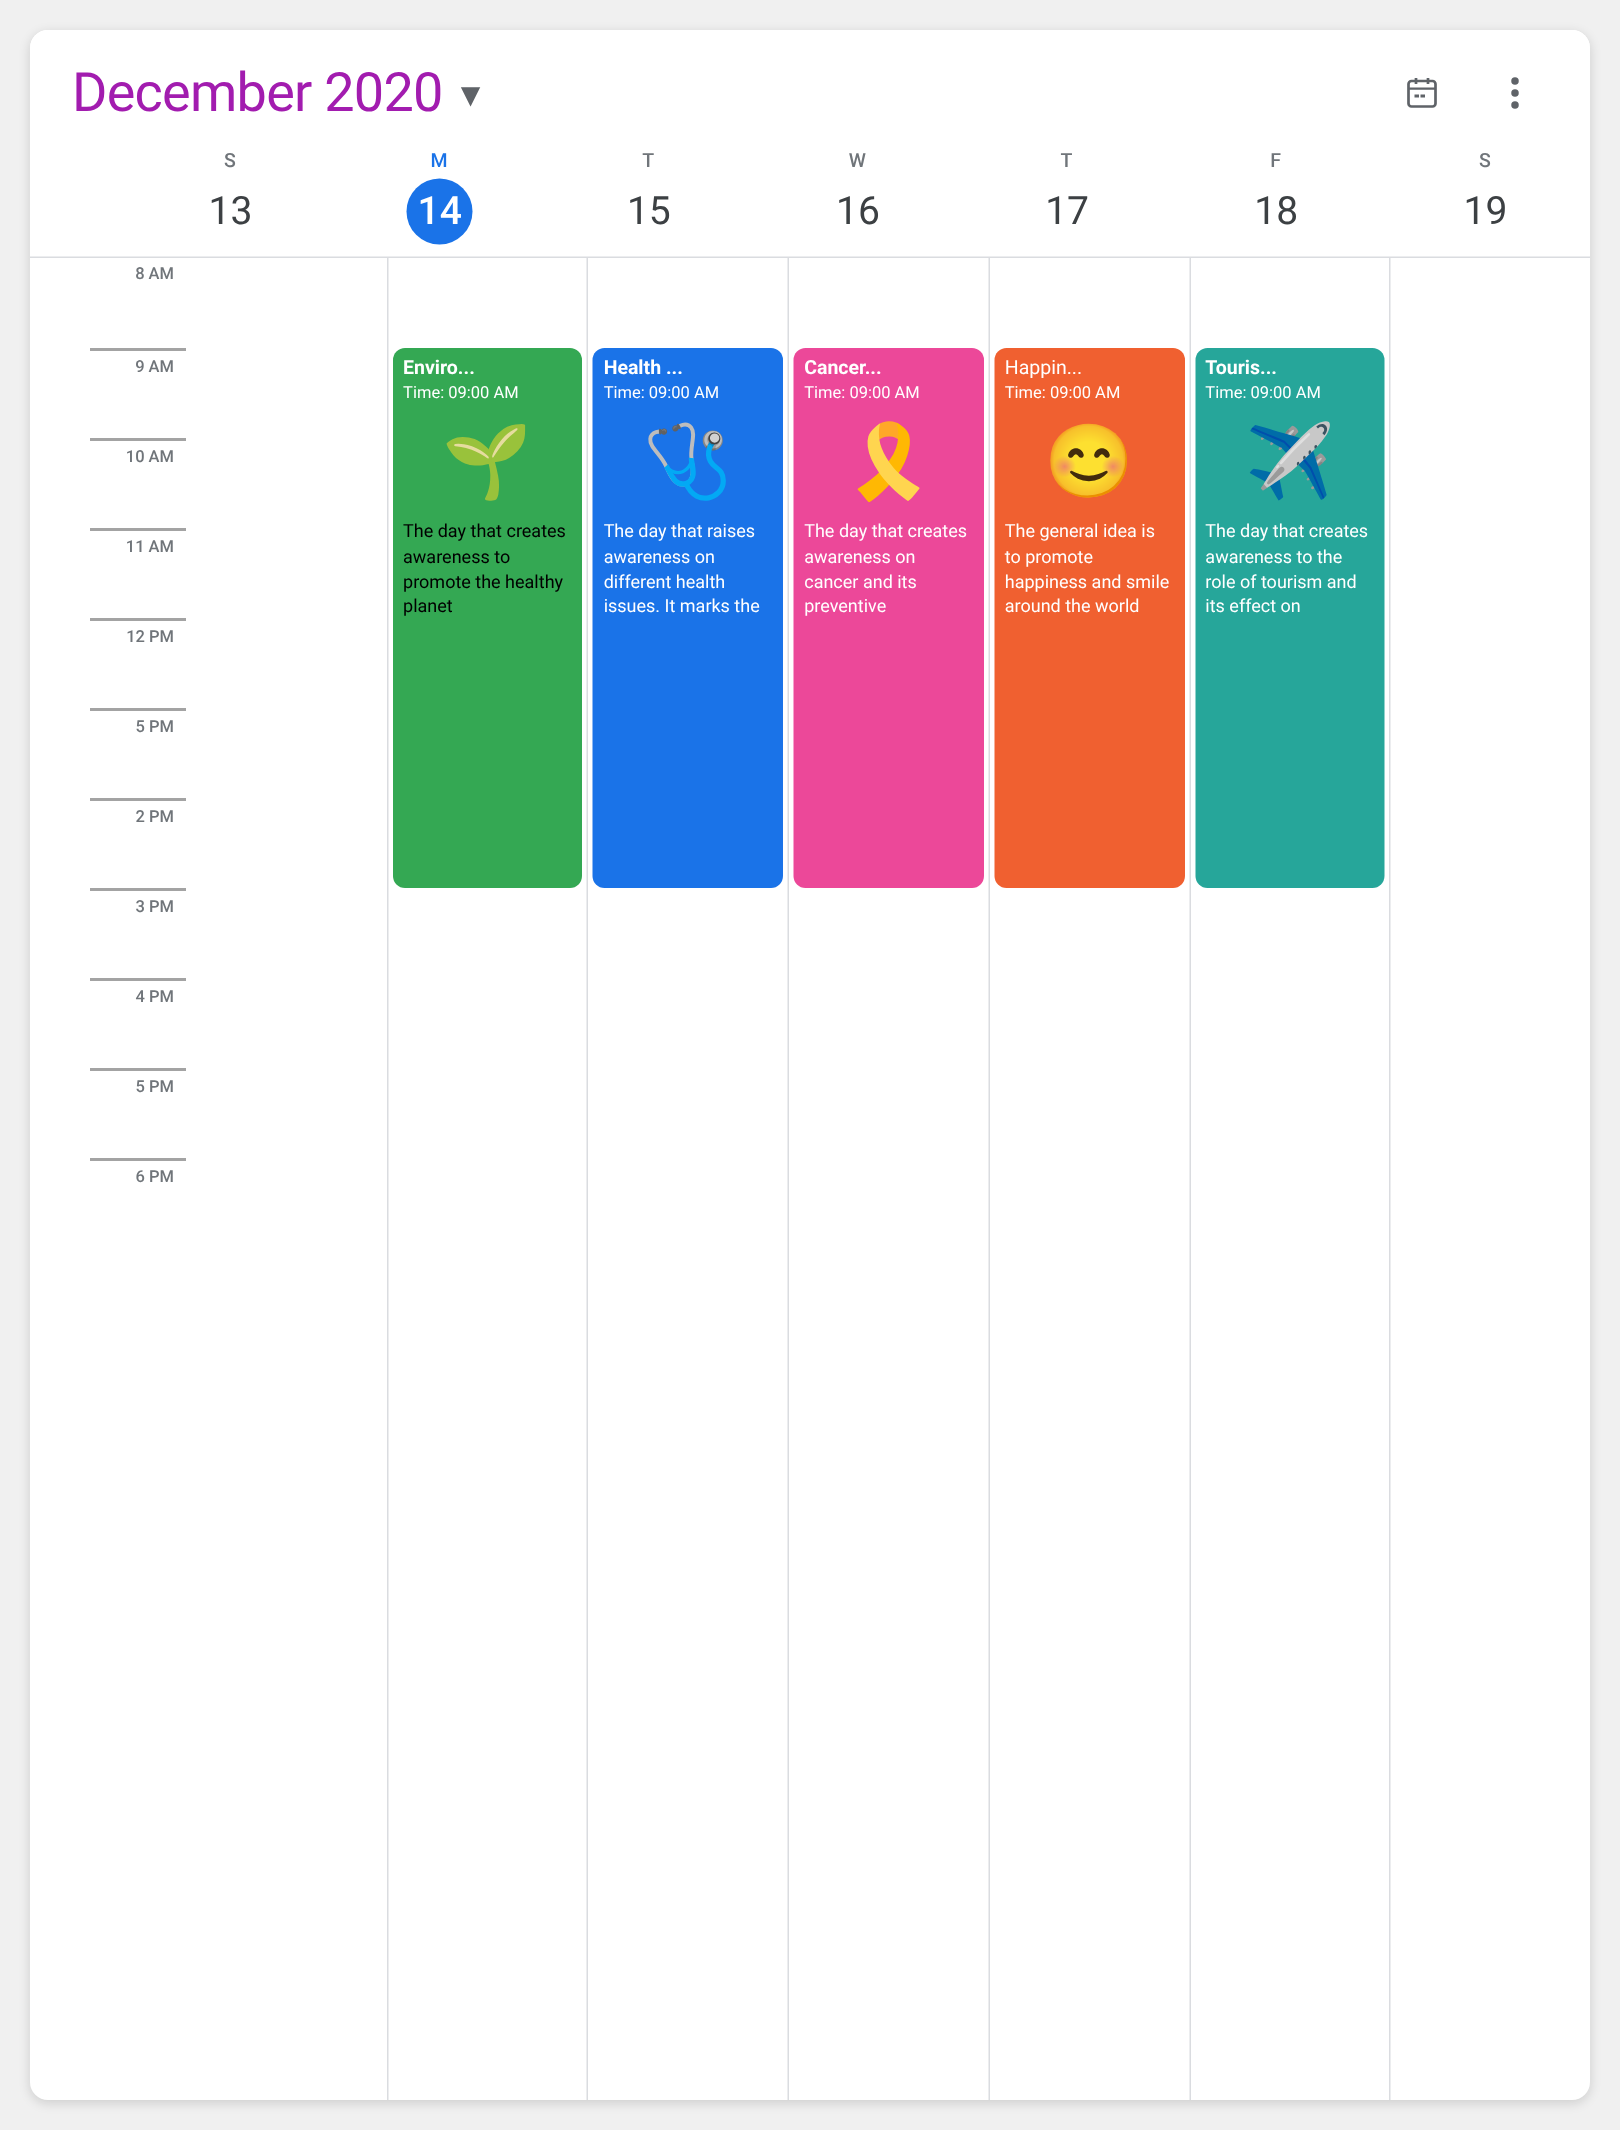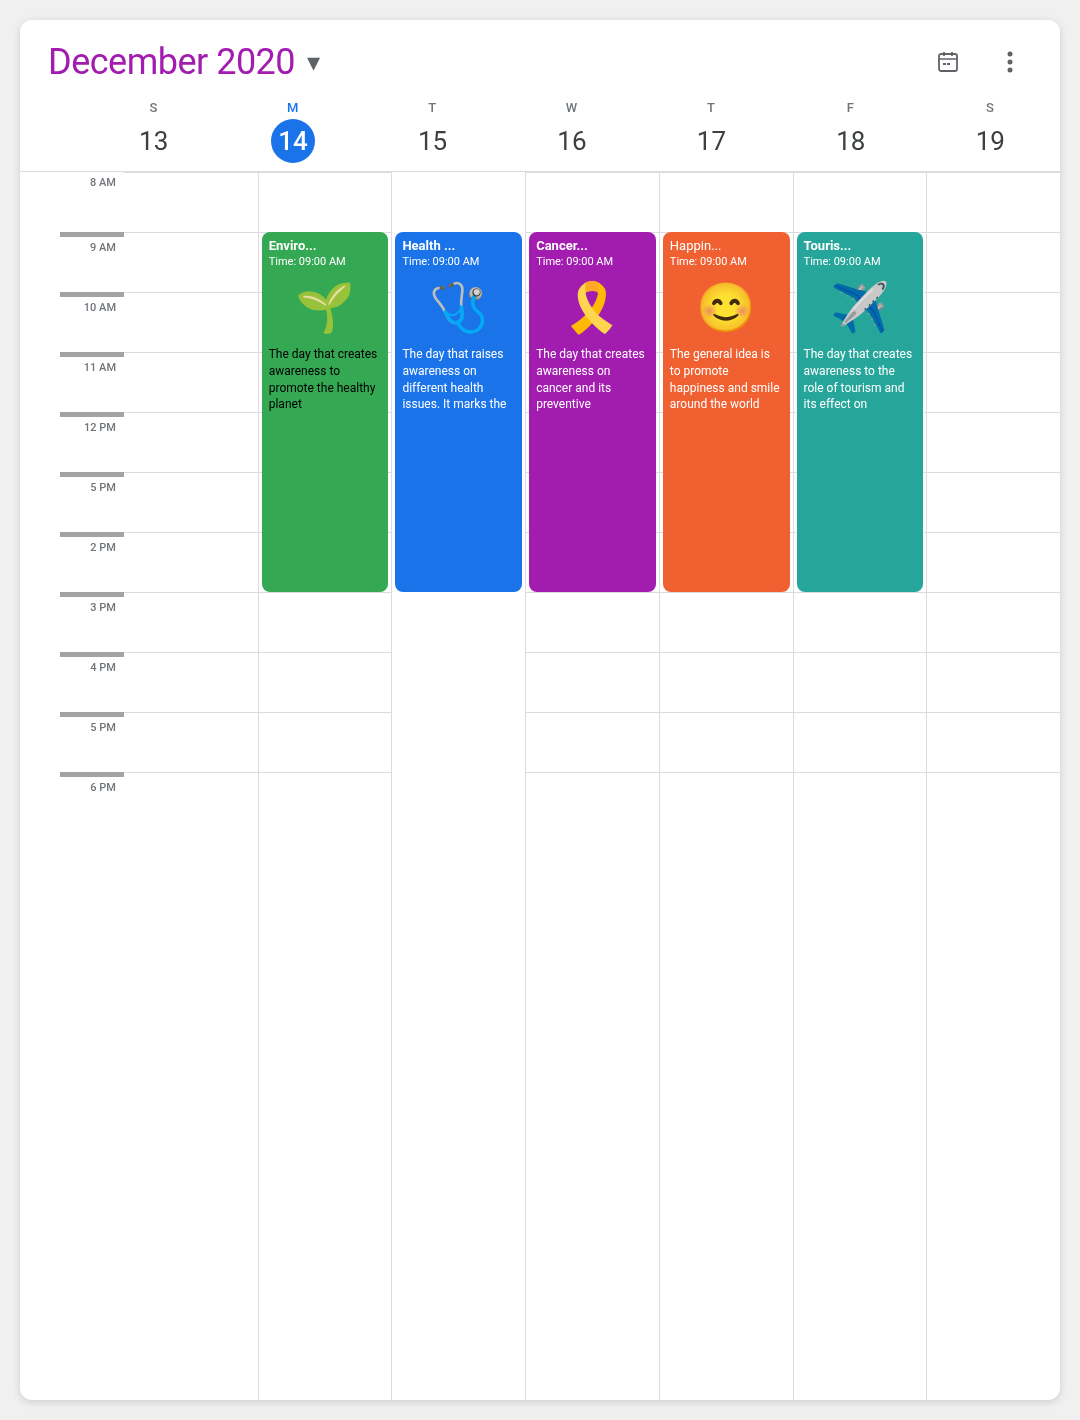--- a/index.html
+++ b/index.html
@@ -127,31 +127,31 @@
     .time-row {
       height: 60px;
       display: flex;
       align-items: flex-start;
       justify-content: flex-end;
       padding-right: 8px;
       padding-top: 4px;
       font-size: 11px;
       color: #70757a;
       font-weight: 500;
-      border-top: 5px solid #a3a3a3;
+      border-top: 2px solid #a3a3a3;
     }
     .time-row:first-child { border-top: none; }
     .days-grid {
       flex: 1;
       display: grid;
       grid-template-columns: repeat(7, 1fr);
     }
     .day-column {
       display: flex;
-      flex-direction: column;
+      flex-direction: row;
       position: relative;
       border-left: 1px solid #dadce0;
     }
     .day-column:first-child { border-left: none; }
     .cell {
       height: 60px;
       border-top: 1px solid #dadce0;
       flex-shrink: 0;
     }
     .event-block {
@@ -302,21 +302,21 @@
         <div class="cell"></div>
         <div class="cell"></div>
         <div class="cell"></div>
         <div class="cell"></div>
         <div class="cell"></div>
         <div class="cell"></div>
         <div class="cell"></div>
         <div class="cell"></div>
         <div class="cell"></div>
 
-        <div class="event-block" style="background:#a21caf; top:60px; height:360px; left:3px; right:3px; border-radius:8px; padding:6px 7px; display:flex; flex-direction:column; overflow:hidden; cursor:pointer;">
+        <div class="event-block" style="background:#ec4899; top:60px; height:360px; left:3px; right:3px; border-radius:8px; padding:6px 7px; display:flex; flex-direction:column; overflow:hidden; cursor:pointer;">
           <div style="font-size:13px;font-weight:700;color:#fff;">Cancer...</div>
           <div style="font-size:11px;color:#fff;">Time: 09:00 AM</div>
           <div style="font-size:48px;text-align:center;margin:14px 0 8px 0;line-height:1;">🎗️</div>
           <div style="font-size:12px;color:#fff;line-height:1.4;margin-top:4px;">The day that creates awareness on cancer and its preventive</div>
         </div>
       </div>
 
       <div class="day-column" style="position:relative;">
         <div class="cell"></div>
         <div class="cell"></div>

